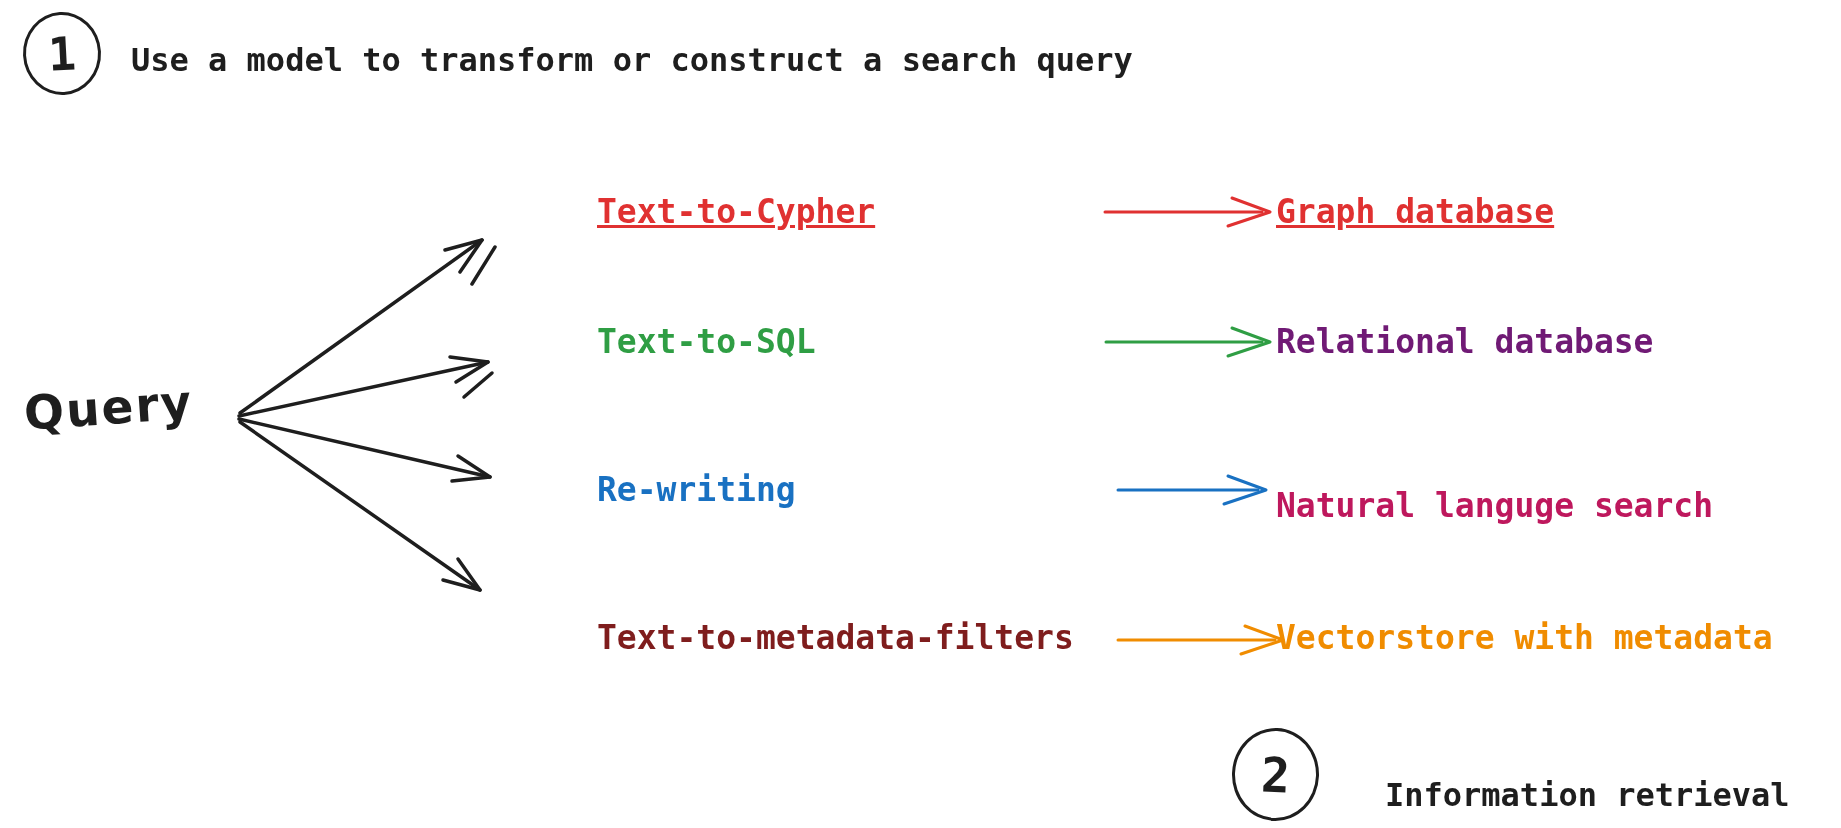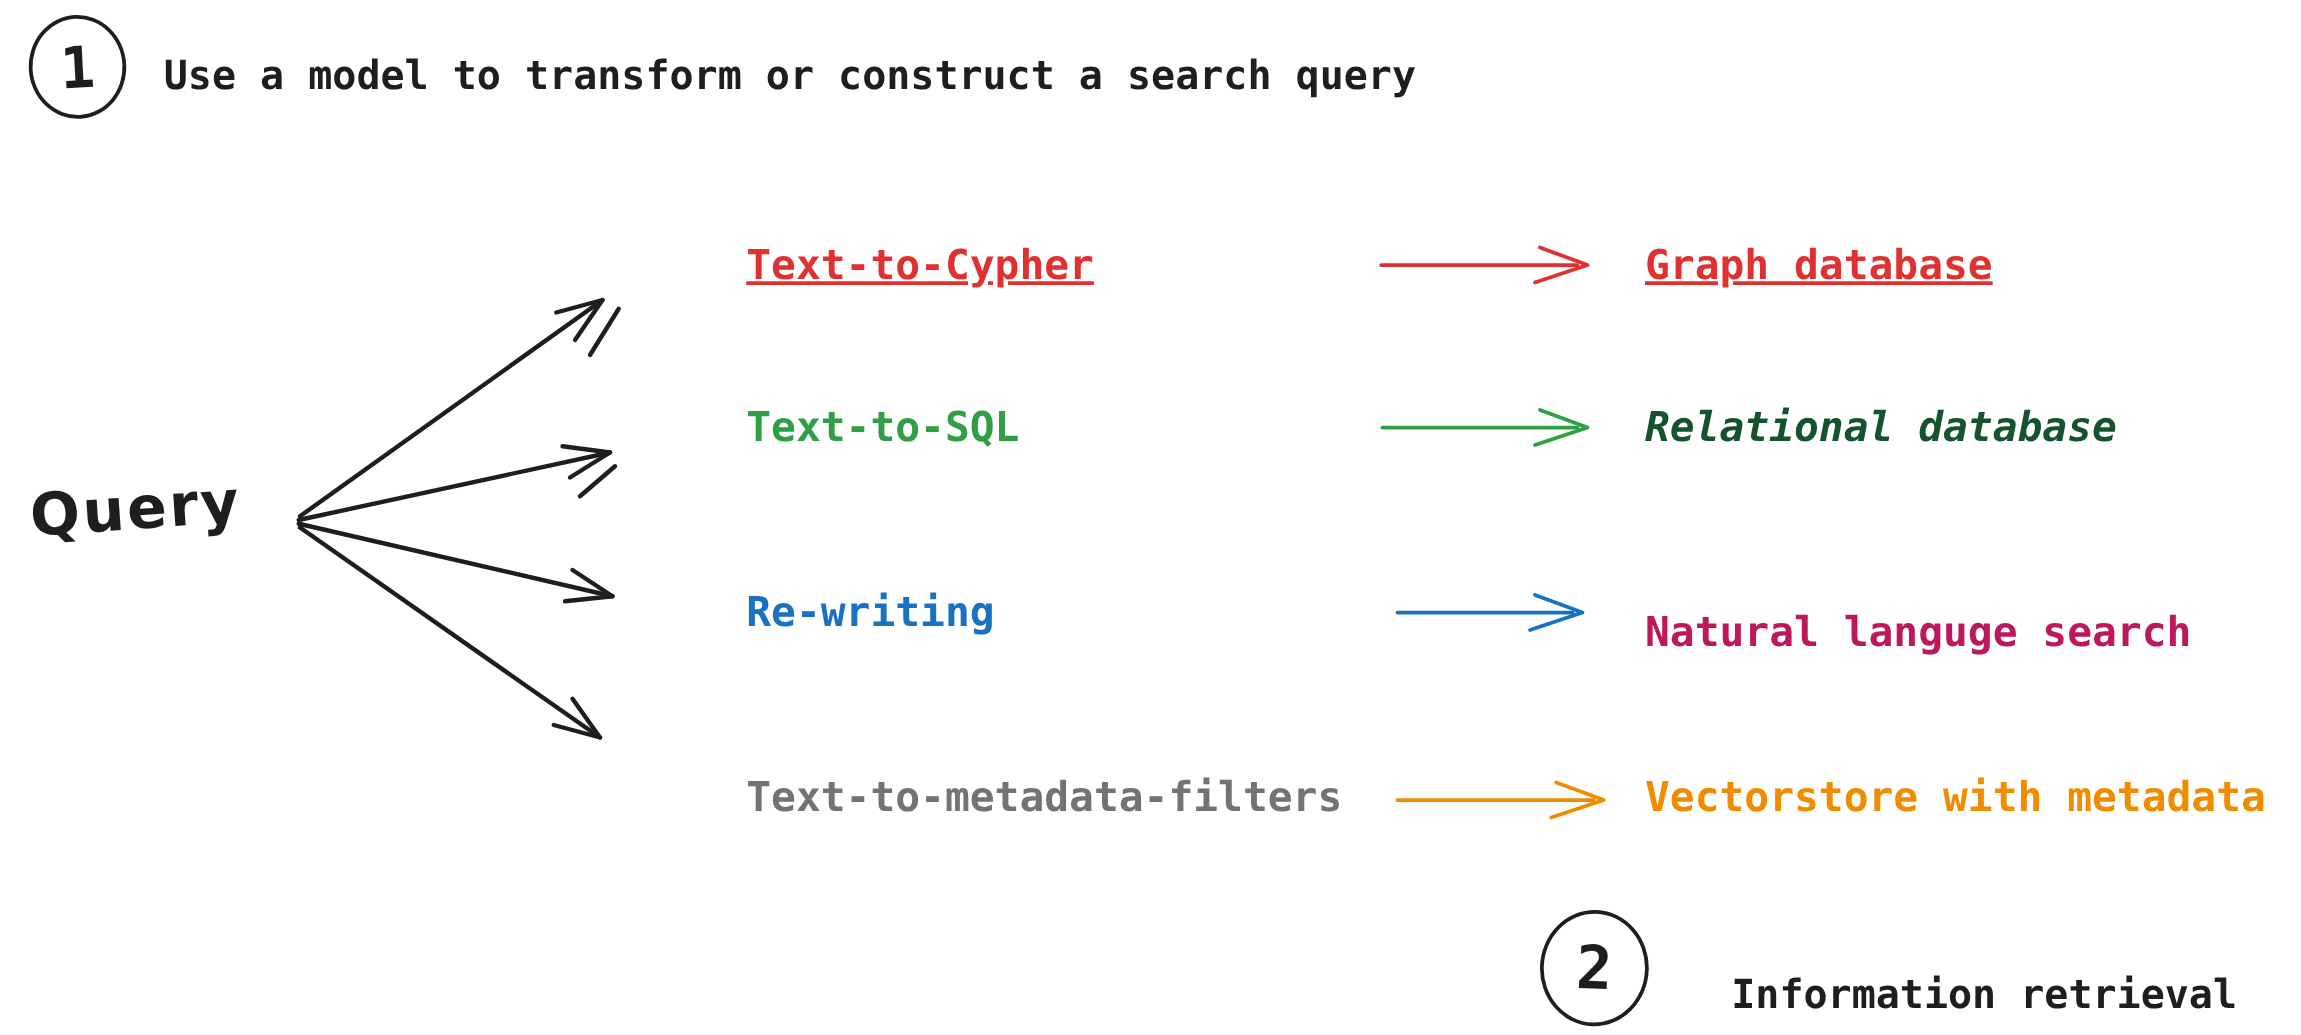--- a/index.html
+++ b/index.html
@@ -57,21 +57,21 @@
     transform: rotate(-4deg);
     letter-spacing: 2px;
   }
   .row-label {
     font-size: 33px;
     font-weight: bold;
     line-height: 40px;
     white-space: nowrap;
   }
   .method-col { left: 597px; }
-  .target-col { left: 1316px; }
+  .target-col { left: 1276px; }
   .row-y-0 { top: 192px; text-decoration: underline; }
   .row-y-1 { top: 322px; }
   .row-y-2 { top: 470px; }
   .row-y-3 { top: 618px; }
   svg.overlay {
     position: absolute;
     left: 0; top: 0;
     pointer-events: none;
   }
   svg .ink {
@@ -130,24 +130,24 @@
     </g>
     <g stroke-width="3">
       <line x1="1118" y1="640" x2="1275" y2="640" style="stroke: rgb(240, 140, 0);"></line>
       <polyline points="1245,626 1283,640 1241,654" style="stroke: rgb(240, 140, 0);"></polyline>
     </g>
   </svg>
 
   <div class="abs row-label method-col row-y-0" style="color: rgb(224, 49, 49);">Text-to-Cypher</div>
   <div class="abs row-label method-col row-y-2" style="color: rgb(25, 113, 194);">Re-writing</div>
   <div class="abs row-label method-col row-y-1" style="color: rgb(47, 158, 68);">Text-to-SQL</div>
-  <div class="abs row-label method-col row-y-3" style="color: #737373;">Text-to-metadata-filters</div>
+  <div class="abs row-label method-col row-y-3" style="color: #7f1d1d;">Text-to-metadata-filters</div>
 
   <div class="abs row-label target-col row-y-0" style="color: rgb(224, 49, 49);">Graph database</div>
-  <div class="abs row-label target-col row-y-1" style="color: #14532d; font-style: italic;">Relational database</div>
+  <div class="abs row-label target-col row-y-1" style="color: #701a75;">Relational database</div>
   <div class="abs row-label target-col row-y-2" style="color: #be185d; margin-top: 16px;">Natural languge search</div>
   <div class="abs row-label target-col row-y-3" style="color: rgb(240, 140, 0);">Vectorstore with metadata</div>
 
   <div class="abs step-badge badge-2">
     <span>2</span>
   </div>
   <div class="abs step-title title-2">Information retrieval</div>
 
 </div>
 

